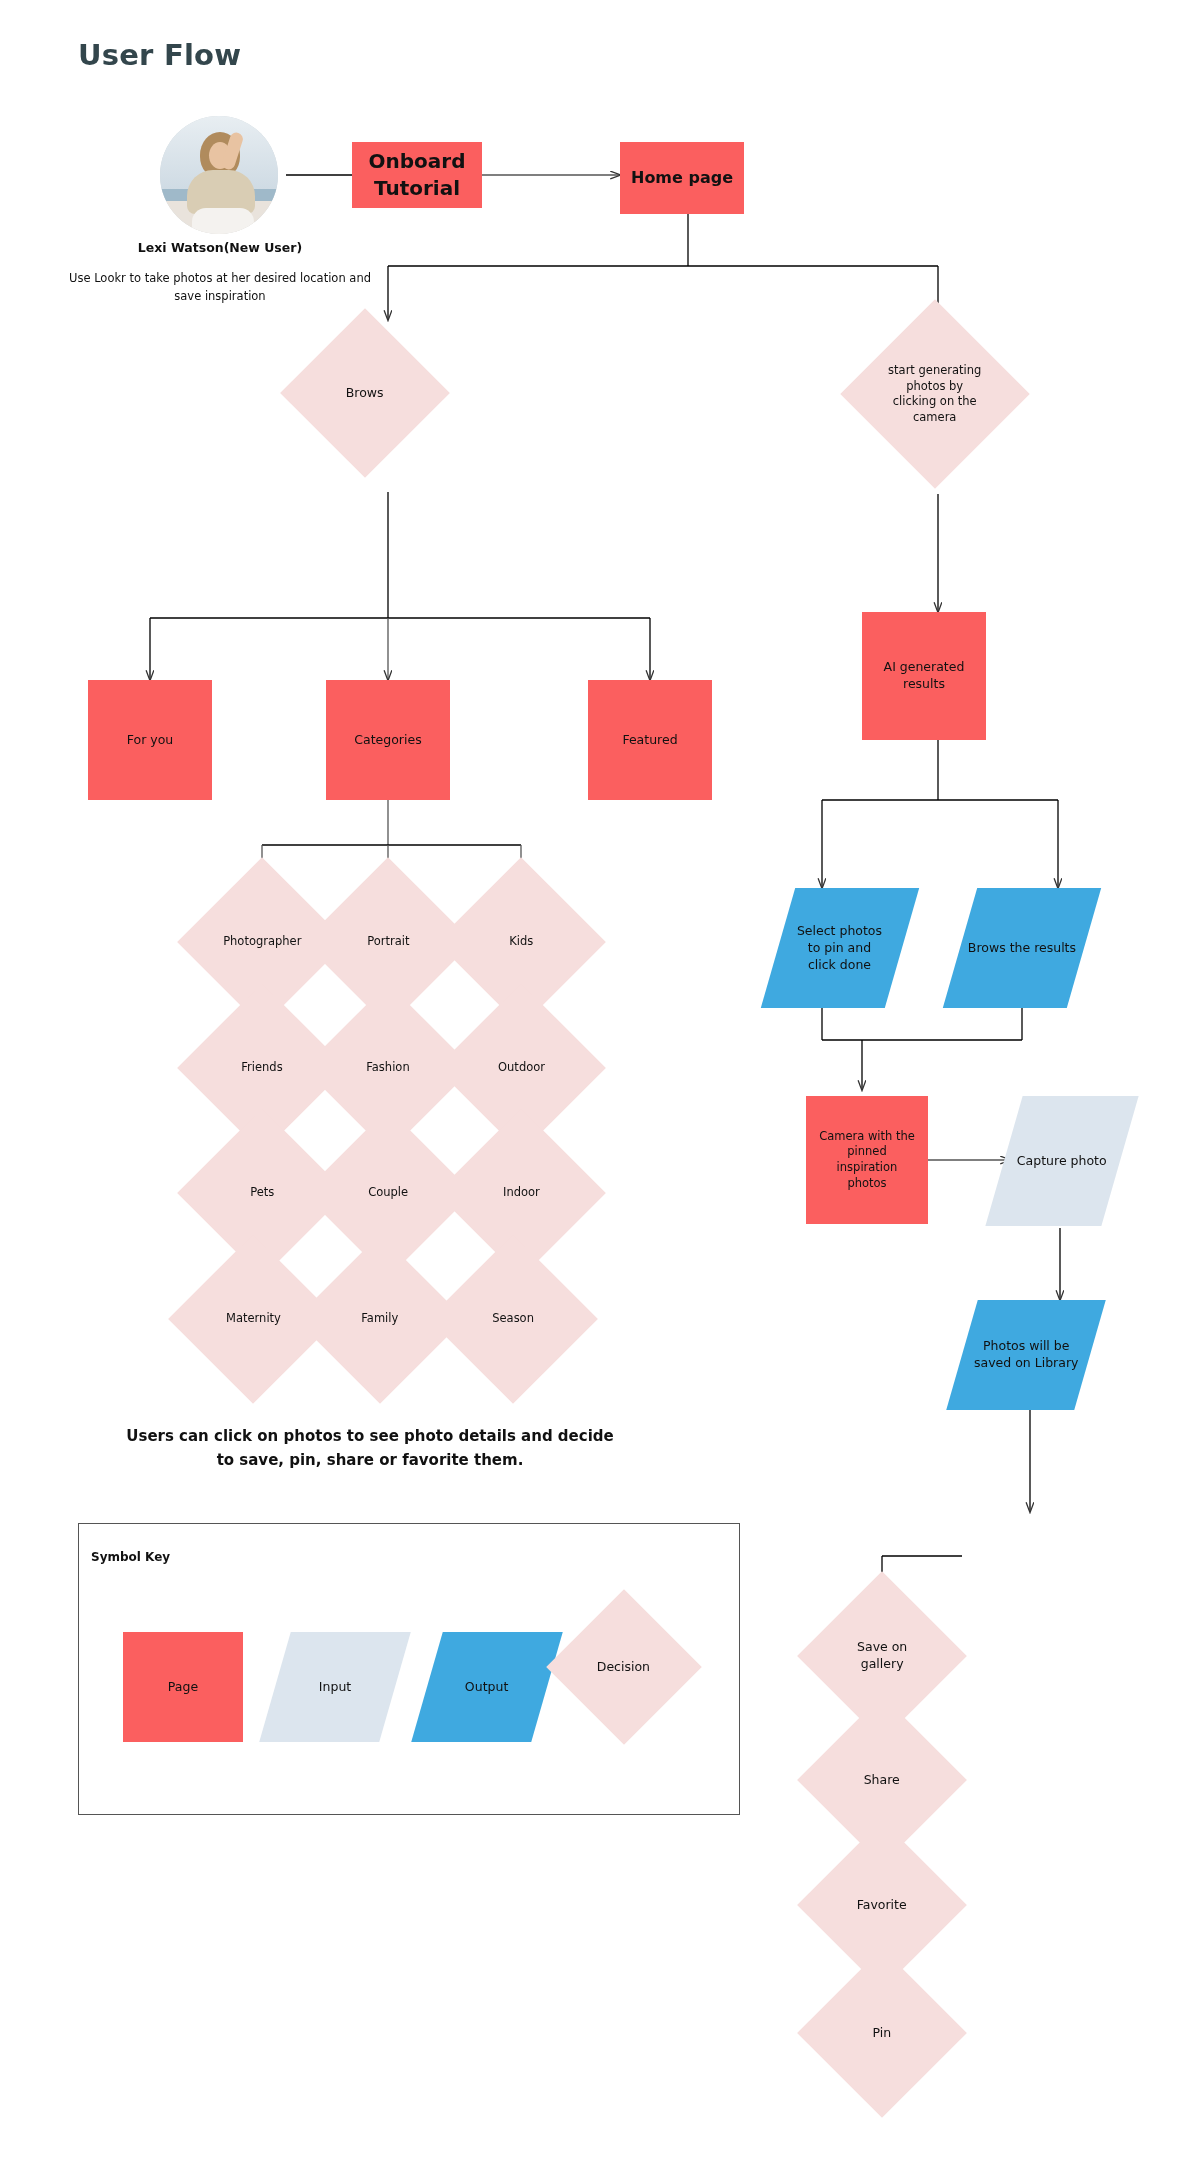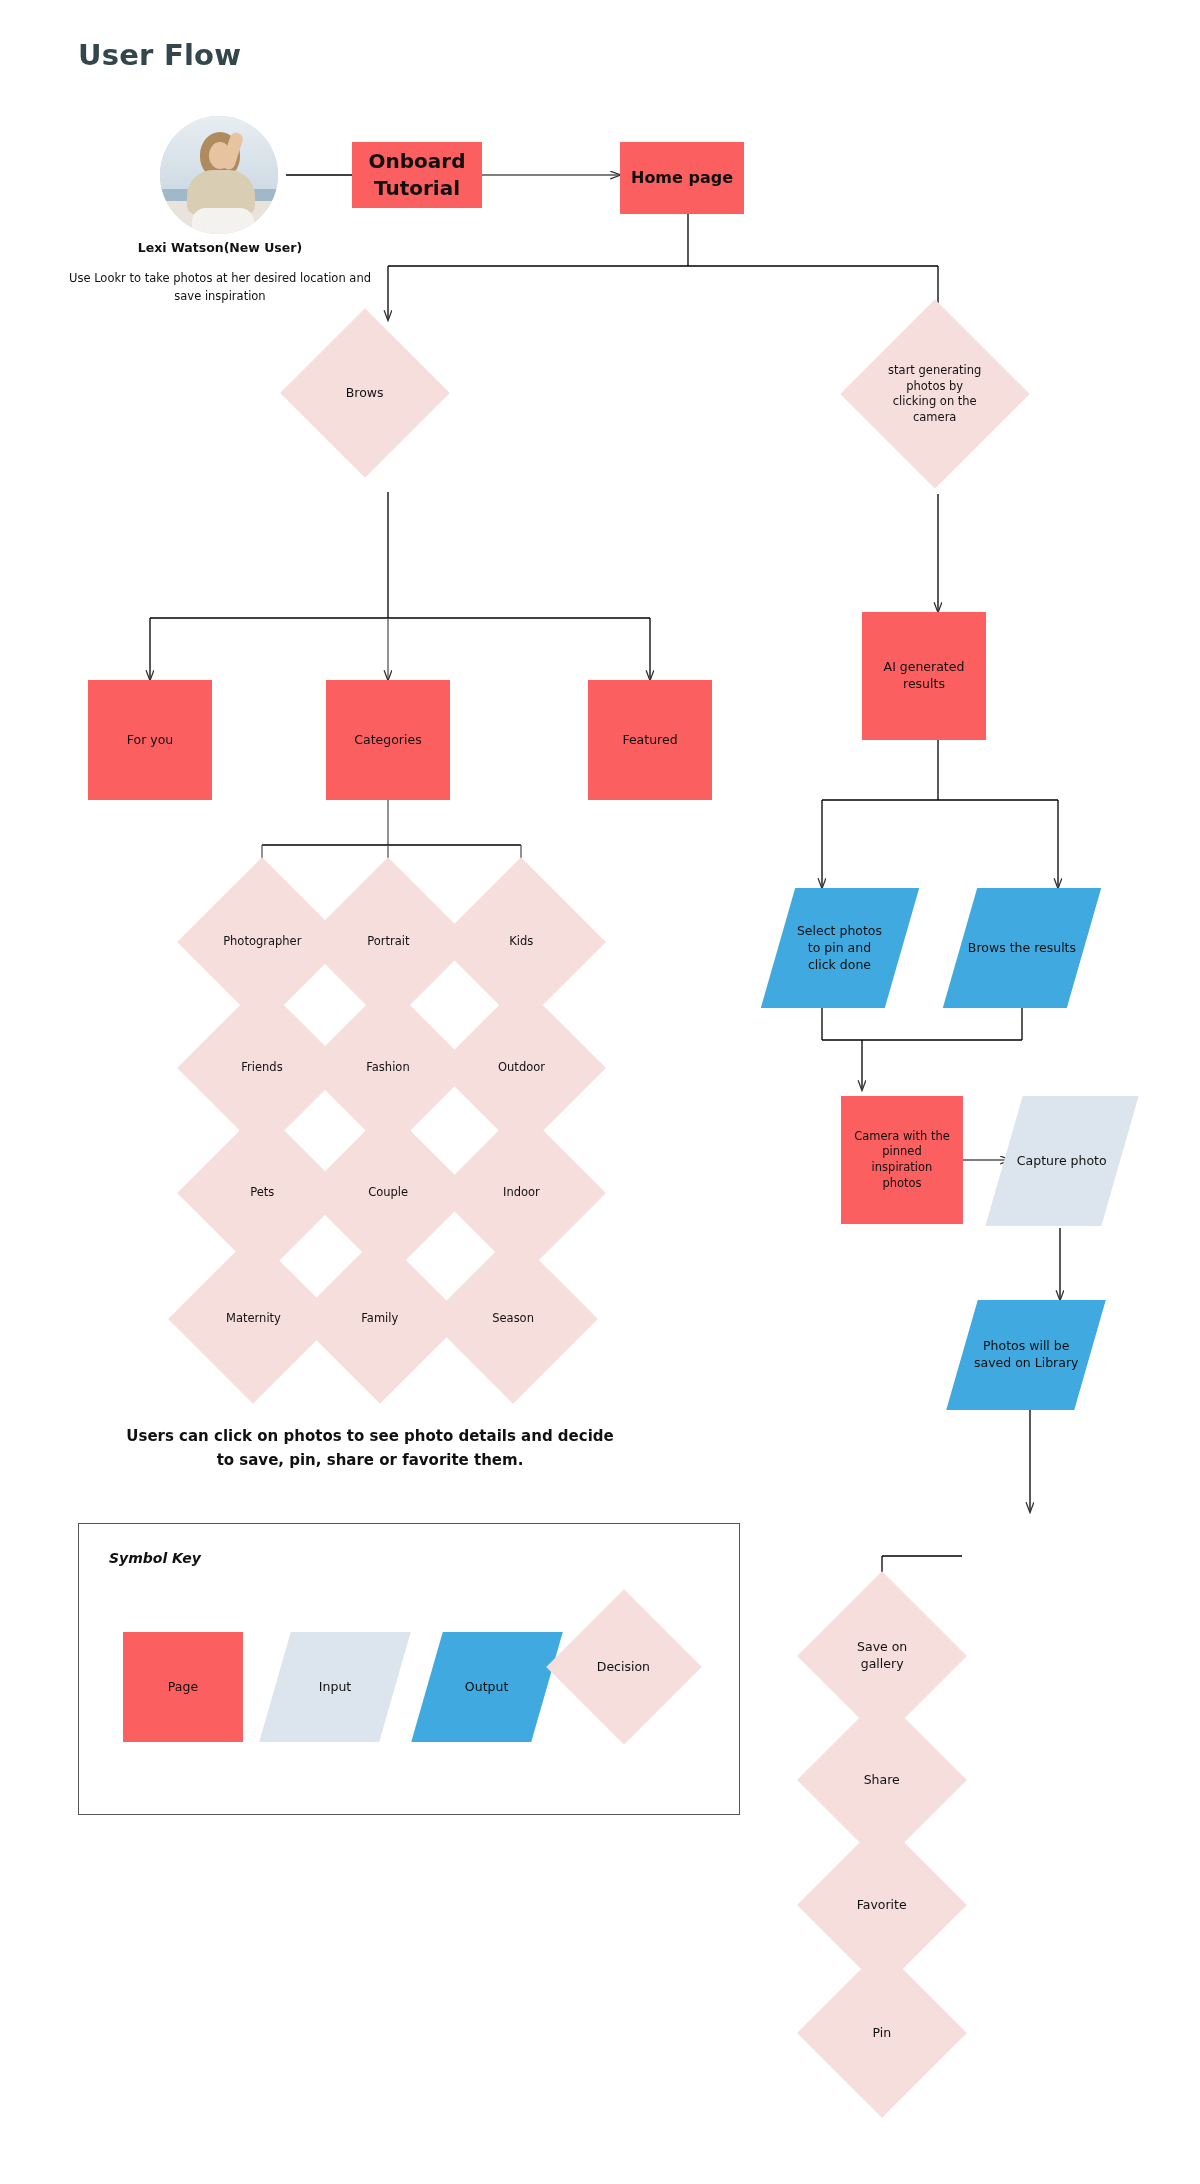--- a/index.html
+++ b/index.html
@@ -55,21 +55,21 @@
   #persona-name{position:absolute;left:60px;top:240px;width:320px;text-align:center;
     font-size:12.5px;font-weight:700;}
   #persona-desc{position:absolute;left:60px;top:270px;width:320px;text-align:center;
     font-size:11.5px;line-height:1.55;}
 
   #flow-note{position:absolute;left:120px;top:1424px;width:500px;text-align:center;
     font-size:15px;font-weight:700;line-height:1.6;}
 
   #legend{position:absolute;left:78px;top:1523px;width:660px;height:290px;
     border:1px solid #555;background:#fff;}
-  #legend-title{position:absolute;left:30px;top:26px;font-size:14px;font-weight:700;font-style:italic;}
+  #legend-title{position:absolute;left:12px;top:26px;font-size:12px;font-weight:700;}
   .legend-item{position:absolute;top:108px;}
   .legend-item .lbl{font-size:12.5px;}
 </style>
 </head>
 <body>
 
 <div id="canvas">
 
   <div id="page-title">User Flow</div>
 
@@ -179,21 +179,21 @@
   <div class="node output" style="left:778px;top:888px;width:124px;height:120px;font-size:12.5px;">
     <span class="lbl">Select photos
 to pin and
 click done</span>
   </div>
 
   <div class="node output" style="left:960px;top:888px;width:124px;height:120px;font-size:12.5px;">
     <span class="lbl">Brows the results</span>
   </div>
 
-  <div class="node page" style="left:806px;top:1096px;width:122px;height:128px;font-size:11.5px;margin-left:35px;">
+  <div class="node page" style="left:806px;top:1096px;width:122px;height:128px;font-size:11.5px;">
     <span class="lbl">Camera with the
 pinned
 inspiration
 photos</span>
   </div>
 
   <div class="node input" style="left:1004px;top:1096px;width:116px;height:130px;font-size:12.5px;">
     <span class="lbl">Capture photo</span>
   </div>
 

